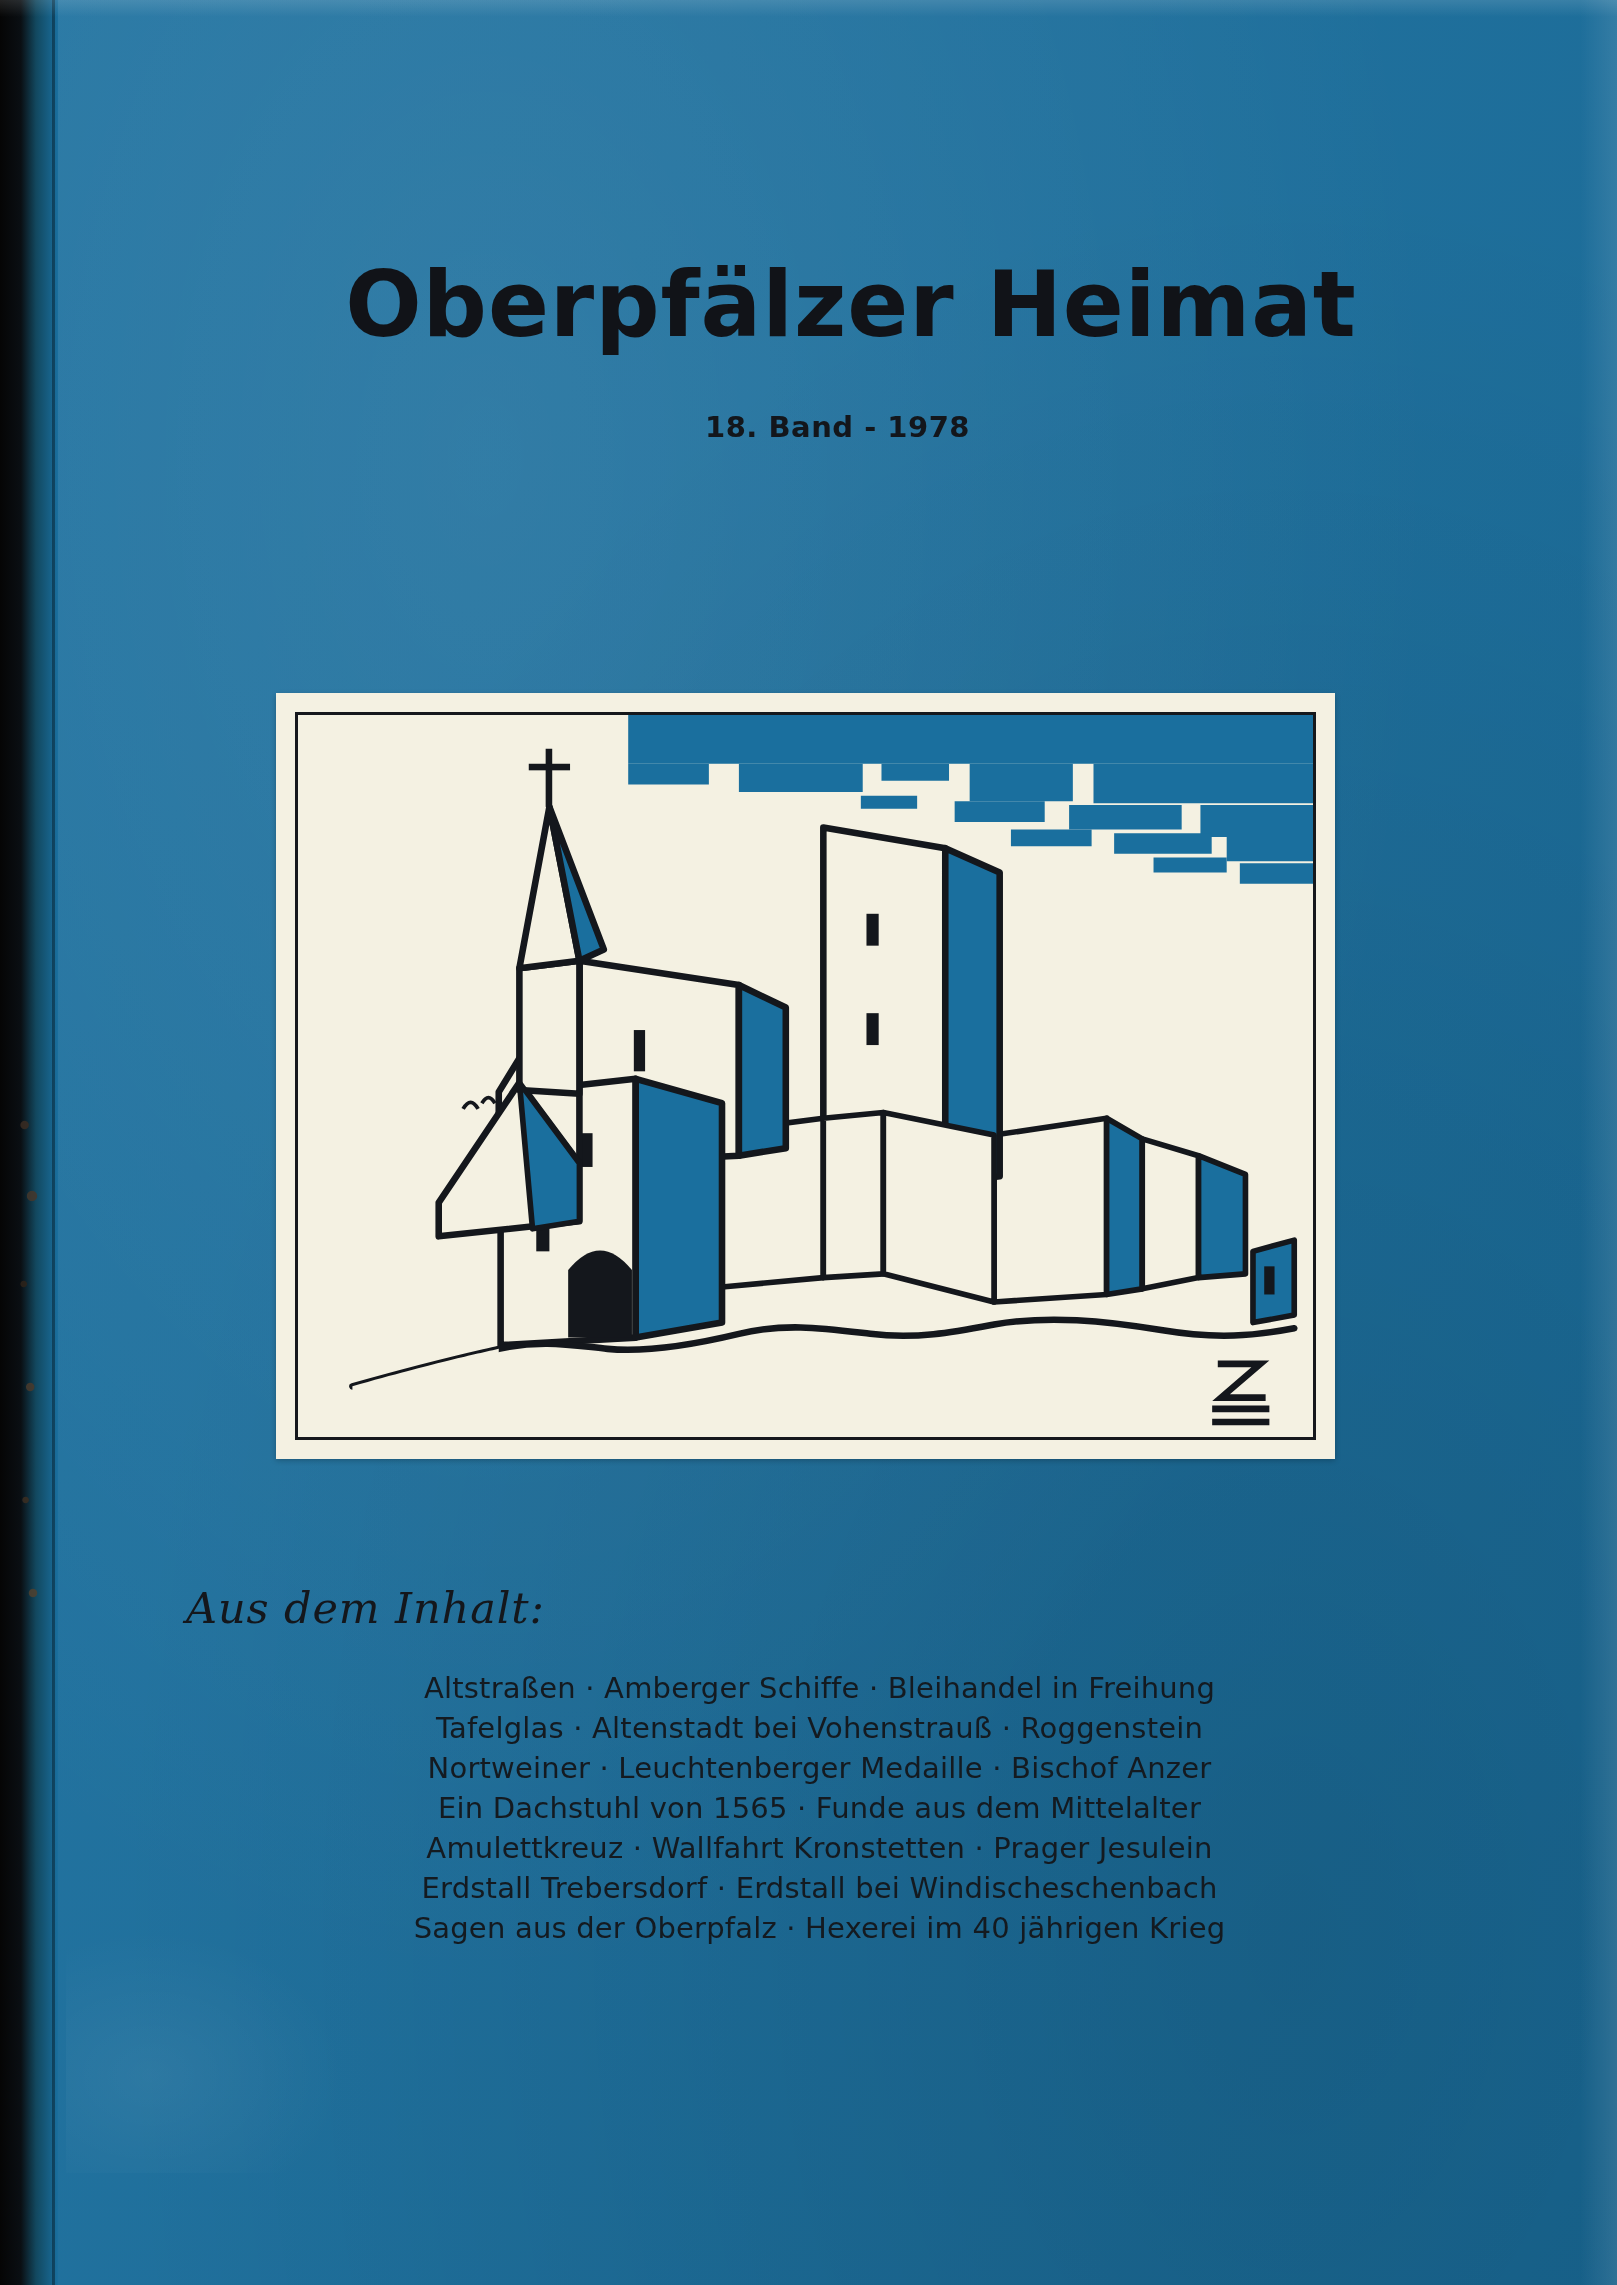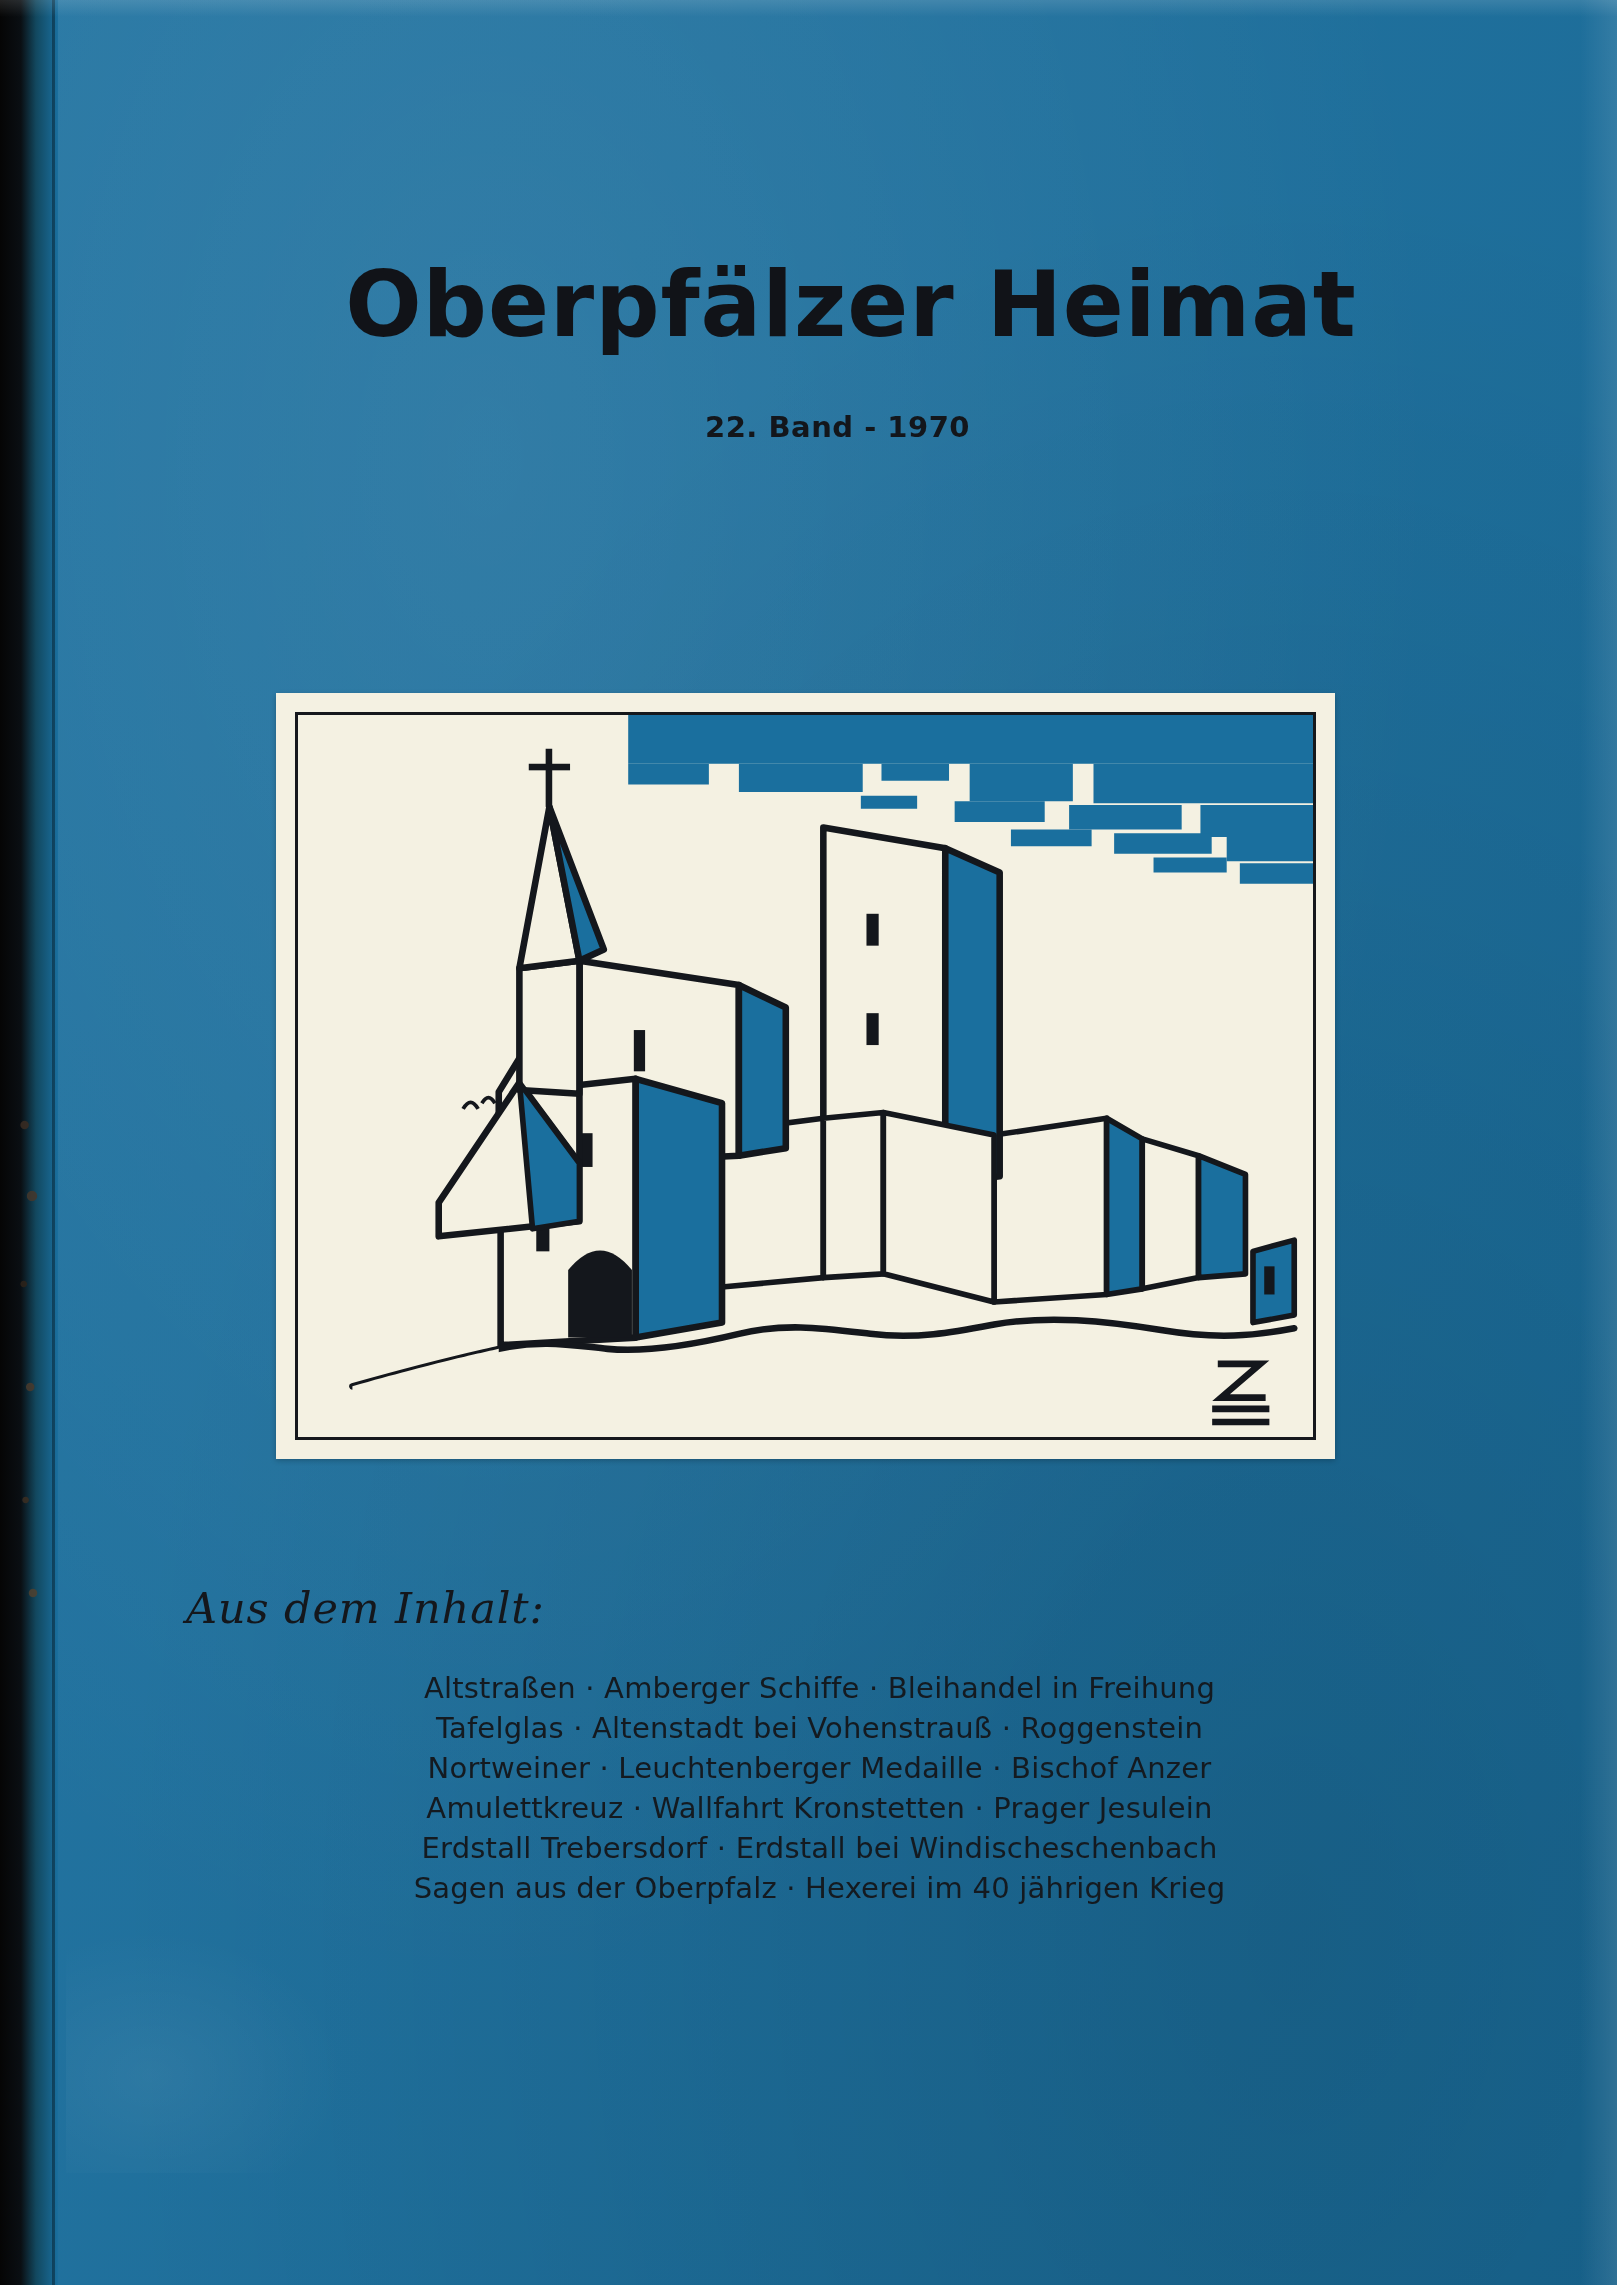--- a/index.html
+++ b/index.html
@@ -162,21 +162,21 @@
 
   <div class="spine"></div>
   <div class="spine-line"></div>
   <div class="spine-spots"></div>
   <div class="right-edge"></div>
   <div class="top-edge"></div>
   <div class="blotch"></div>
 
   <div class="title">Oberpfälzer Heimat</div>
 
-  <div class="subtitle">22. Band - 1970</div>
+  <div class="subtitle">18. Band - 1978</div>
 
   <div class="illus-wrap">
     <div class="illus-inner">
       <svg viewBox="0 0 1082 770" preserveAspectRatio="none" aria-hidden="true">
 
         <rect x="0" y="0" width="1082" height="770" fill="#f4f1e2"></rect>
 
         <g fill="#1a6f9e">
           <path d="M352 0 H1082 V52 H352 Z"></path>
           <path d="M352 52 h86 v22 h-86 z"></path>
@@ -256,19 +256,20 @@
       </svg>
     </div>
   </div>
 
   <div class="aus-dem-inhalt">Aus dem Inhalt:</div>
 
   <div class="toc">
     <div class="toc-line">Altstraßen · Amberger Schiffe · Bleihandel in Freihung</div>
     <div class="toc-line">Tafelglas · Altenstadt bei Vohenstrauß · Roggenstein</div>
     <div class="toc-line">Nortweiner · Leuchtenberger Medaille · Bischof Anzer</div>
+    <div class="toc-line">Ein Dachstuhl von 1565 · Funde aus dem Mittelalter</div>
     <div class="toc-line">Amulettkreuz · Wallfahrt Kronstetten · Prager Jesulein</div>
     <div class="toc-line">Erdstall Trebersdorf · Erdstall bei Windischeschenbach</div>
     <div class="toc-line">Sagen aus der Oberpfalz · Hexerei im 40 jährigen Krieg</div>
   </div>
 
 </div>
 
 
 </body></html>

